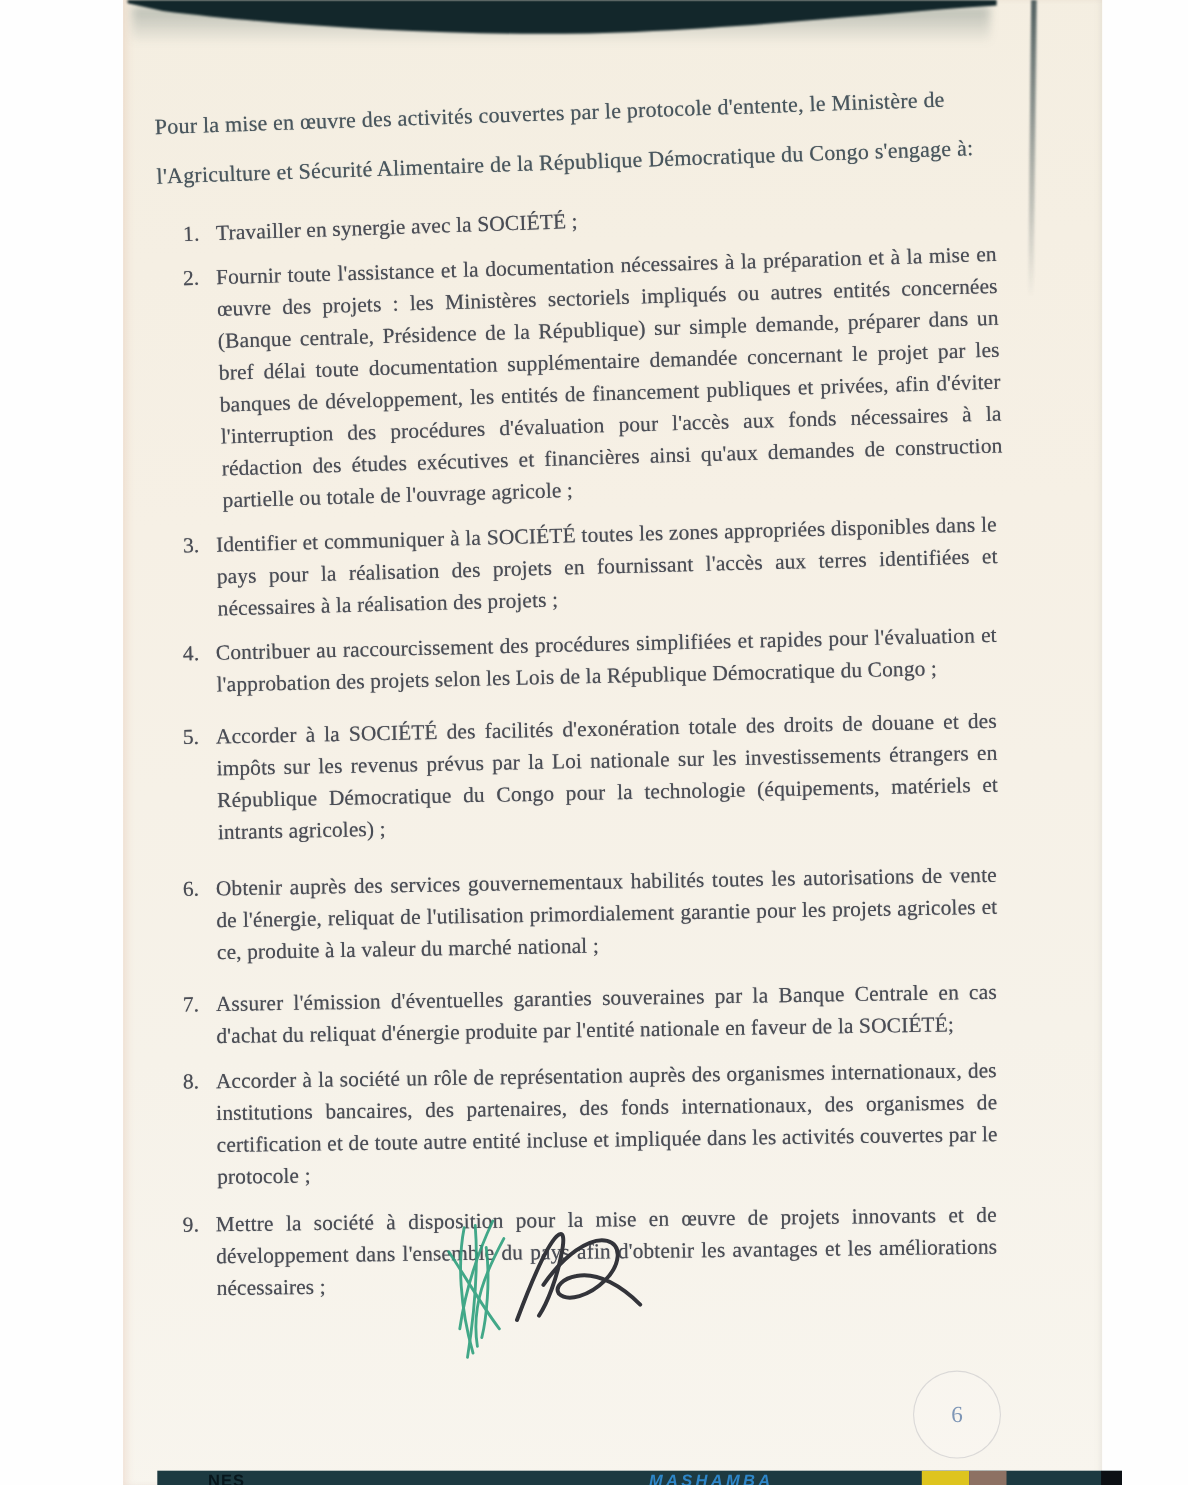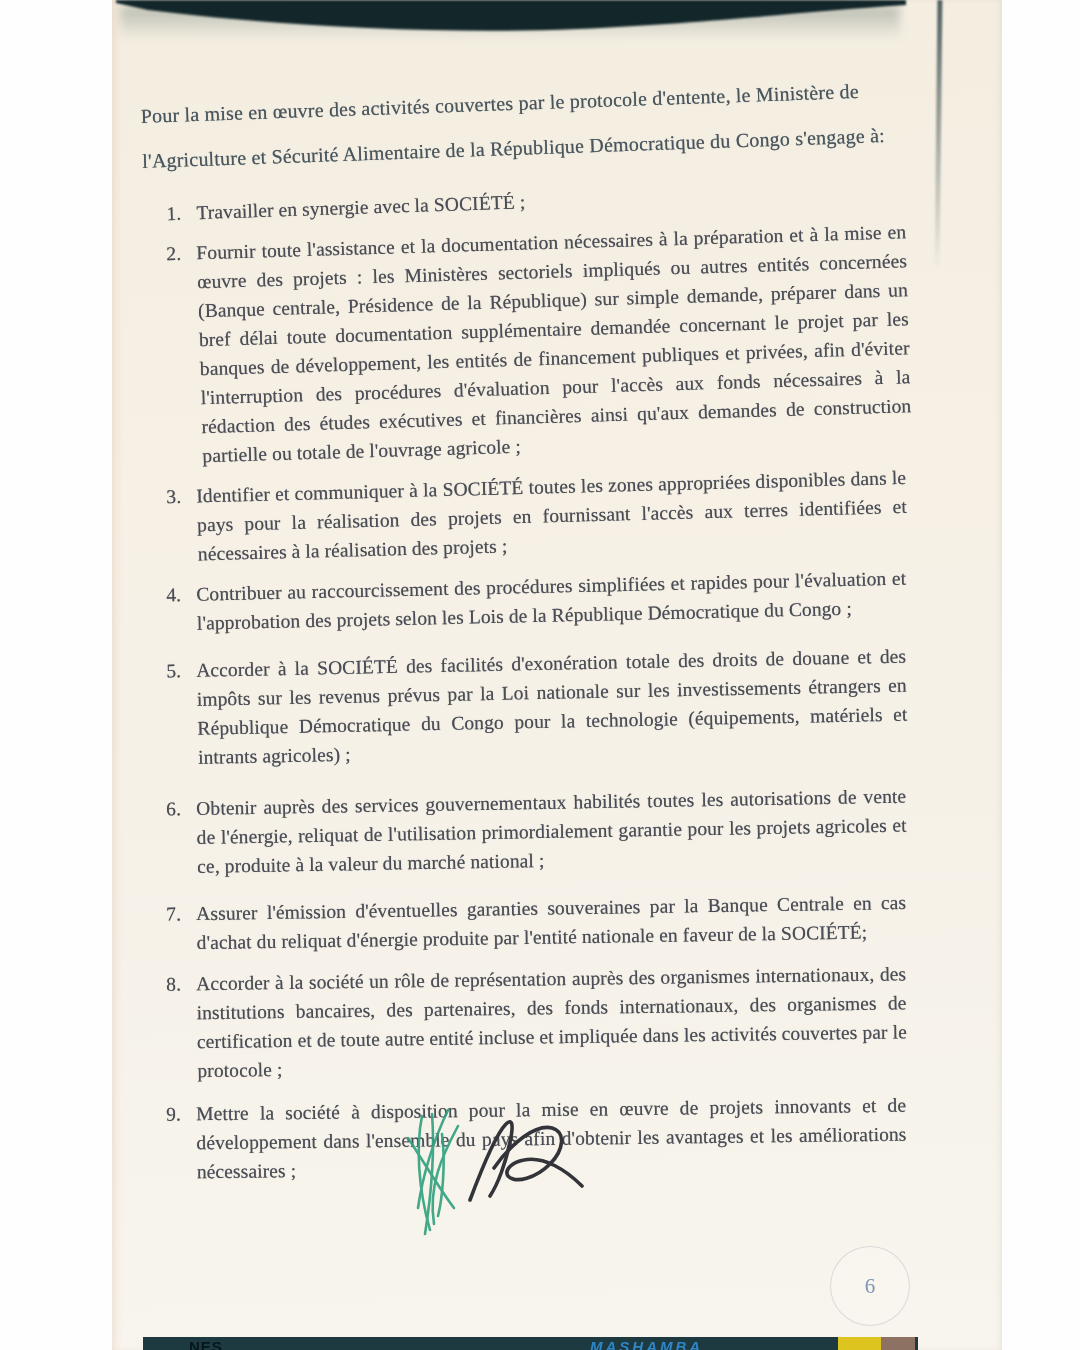--- a/index.html
+++ b/index.html
@@ -62,21 +62,21 @@
   .stamp{
     position:absolute;left:830px;top:1246px;width:78px;height:78px;border-radius:50%;
     border:1px solid rgba(150,150,158,.30);
     display:flex;align-items:center;justify-content:center;
     color:#7e96b6;font-size:21px;font-family:"Liberation Serif",serif;
     background:rgba(255,255,255,.15);
   }
 
   
   .strip{
-    position:absolute;left:143px;bottom:0;width:775px;height:13px;
+    position:absolute;left:143px;bottom:0;width:877px;height:13px;
     background:#1d3a41;overflow:hidden;
   }
   .strip .frag-left{
     position:absolute;left:46px;top:1px;
     font:bold 15px "Liberation Sans",sans-serif;color:#07161c;letter-spacing:1px;
   }
   .strip .frag-center{
     position:absolute;left:447px;top:1px;
     font:italic 900 15px "Liberation Sans",sans-serif;color:#2e86c8;letter-spacing:3px;
   }

